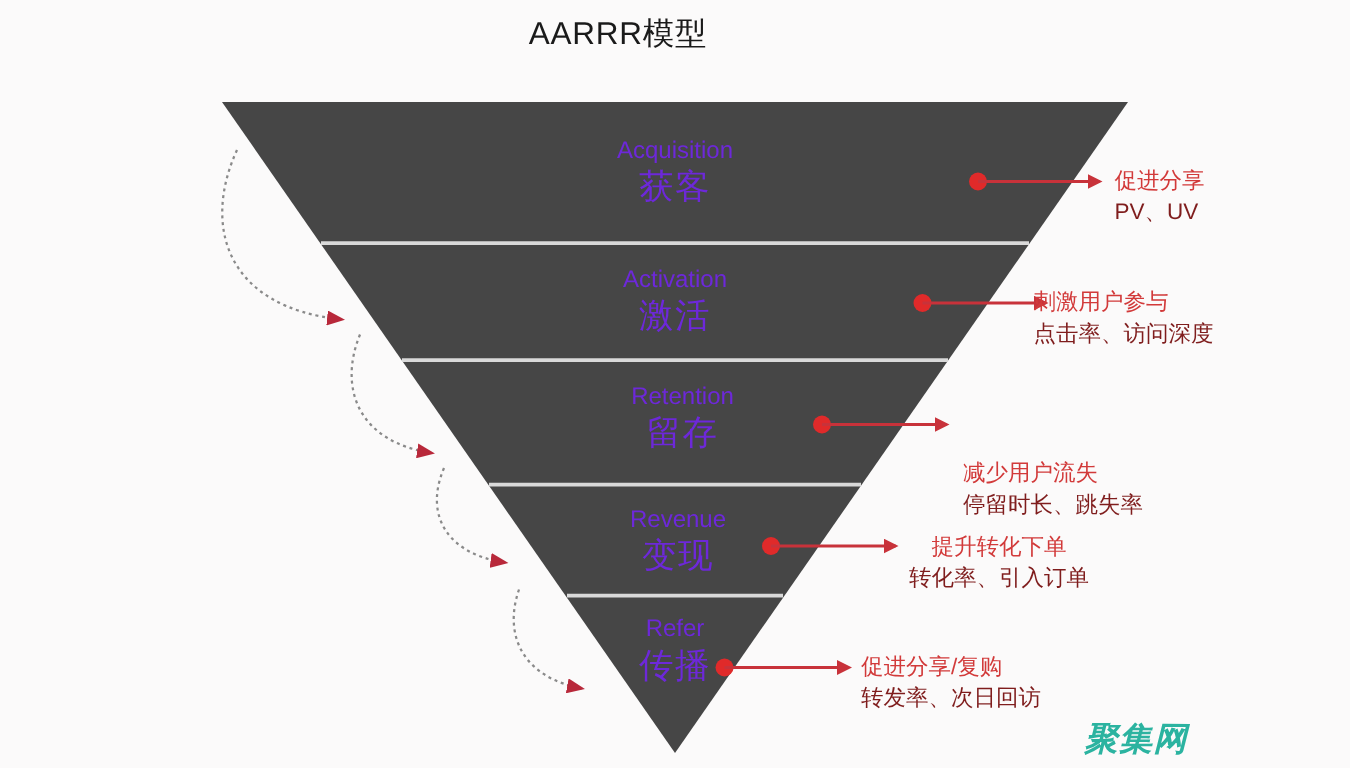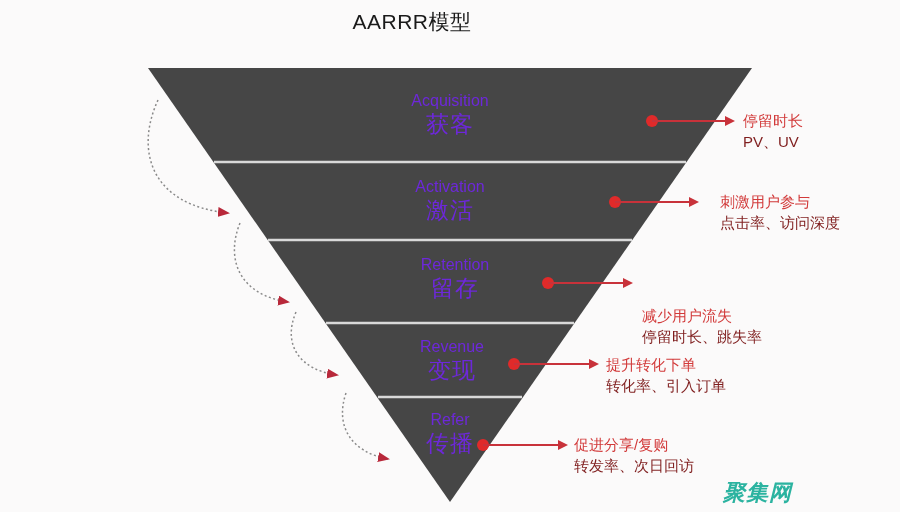--- a/index.html
+++ b/index.html
@@ -94,32 +94,32 @@
 <div class="layer-label" style="left:352px; top:338px;">
   <span class="en">Revenue</span>
   <span class="zh">变现</span>
 </div>
 <div class="layer-label" style="left:350px; top:411px;">
   <span class="en">Refer</span>
   <span class="zh">传播</span>
 </div>
 
 <div class="callout" style="left:743px; top:111px;">
-  <span class="c-title">停留时长</span>
+  <span class="c-title">促进分享</span>
   <span class="c-sub">PV、UV</span>
 </div>
-<div class="callout" style="left:720px; top:192px;">
+<div class="callout" style="left:689px; top:192px;">
   <span class="c-title">刺激用户参与</span>
   <span class="c-sub">点击率、访问深度</span>
 </div>
 <div class="callout" style="left:642px; top:274px;margin-top:32px;">
   <span class="c-title">减少用户流失</span>
   <span class="c-sub">停留时长、跳失率</span>
 </div>
-<div class="callout" style="left:606px; top:355px;">
+<div class="callout" style="left:606px; top:355px;text-align:center;">
   <span class="c-title">提升转化下单</span>
   <span class="c-sub">转化率、引入订单</span>
 </div>
 <div class="callout" style="left:574px; top:435px;">
   <span class="c-title">促进分享/复购</span>
   <span class="c-sub">转发率、次日回访</span>
 </div>
 
 <div class="watermark">聚集网</div>
 

